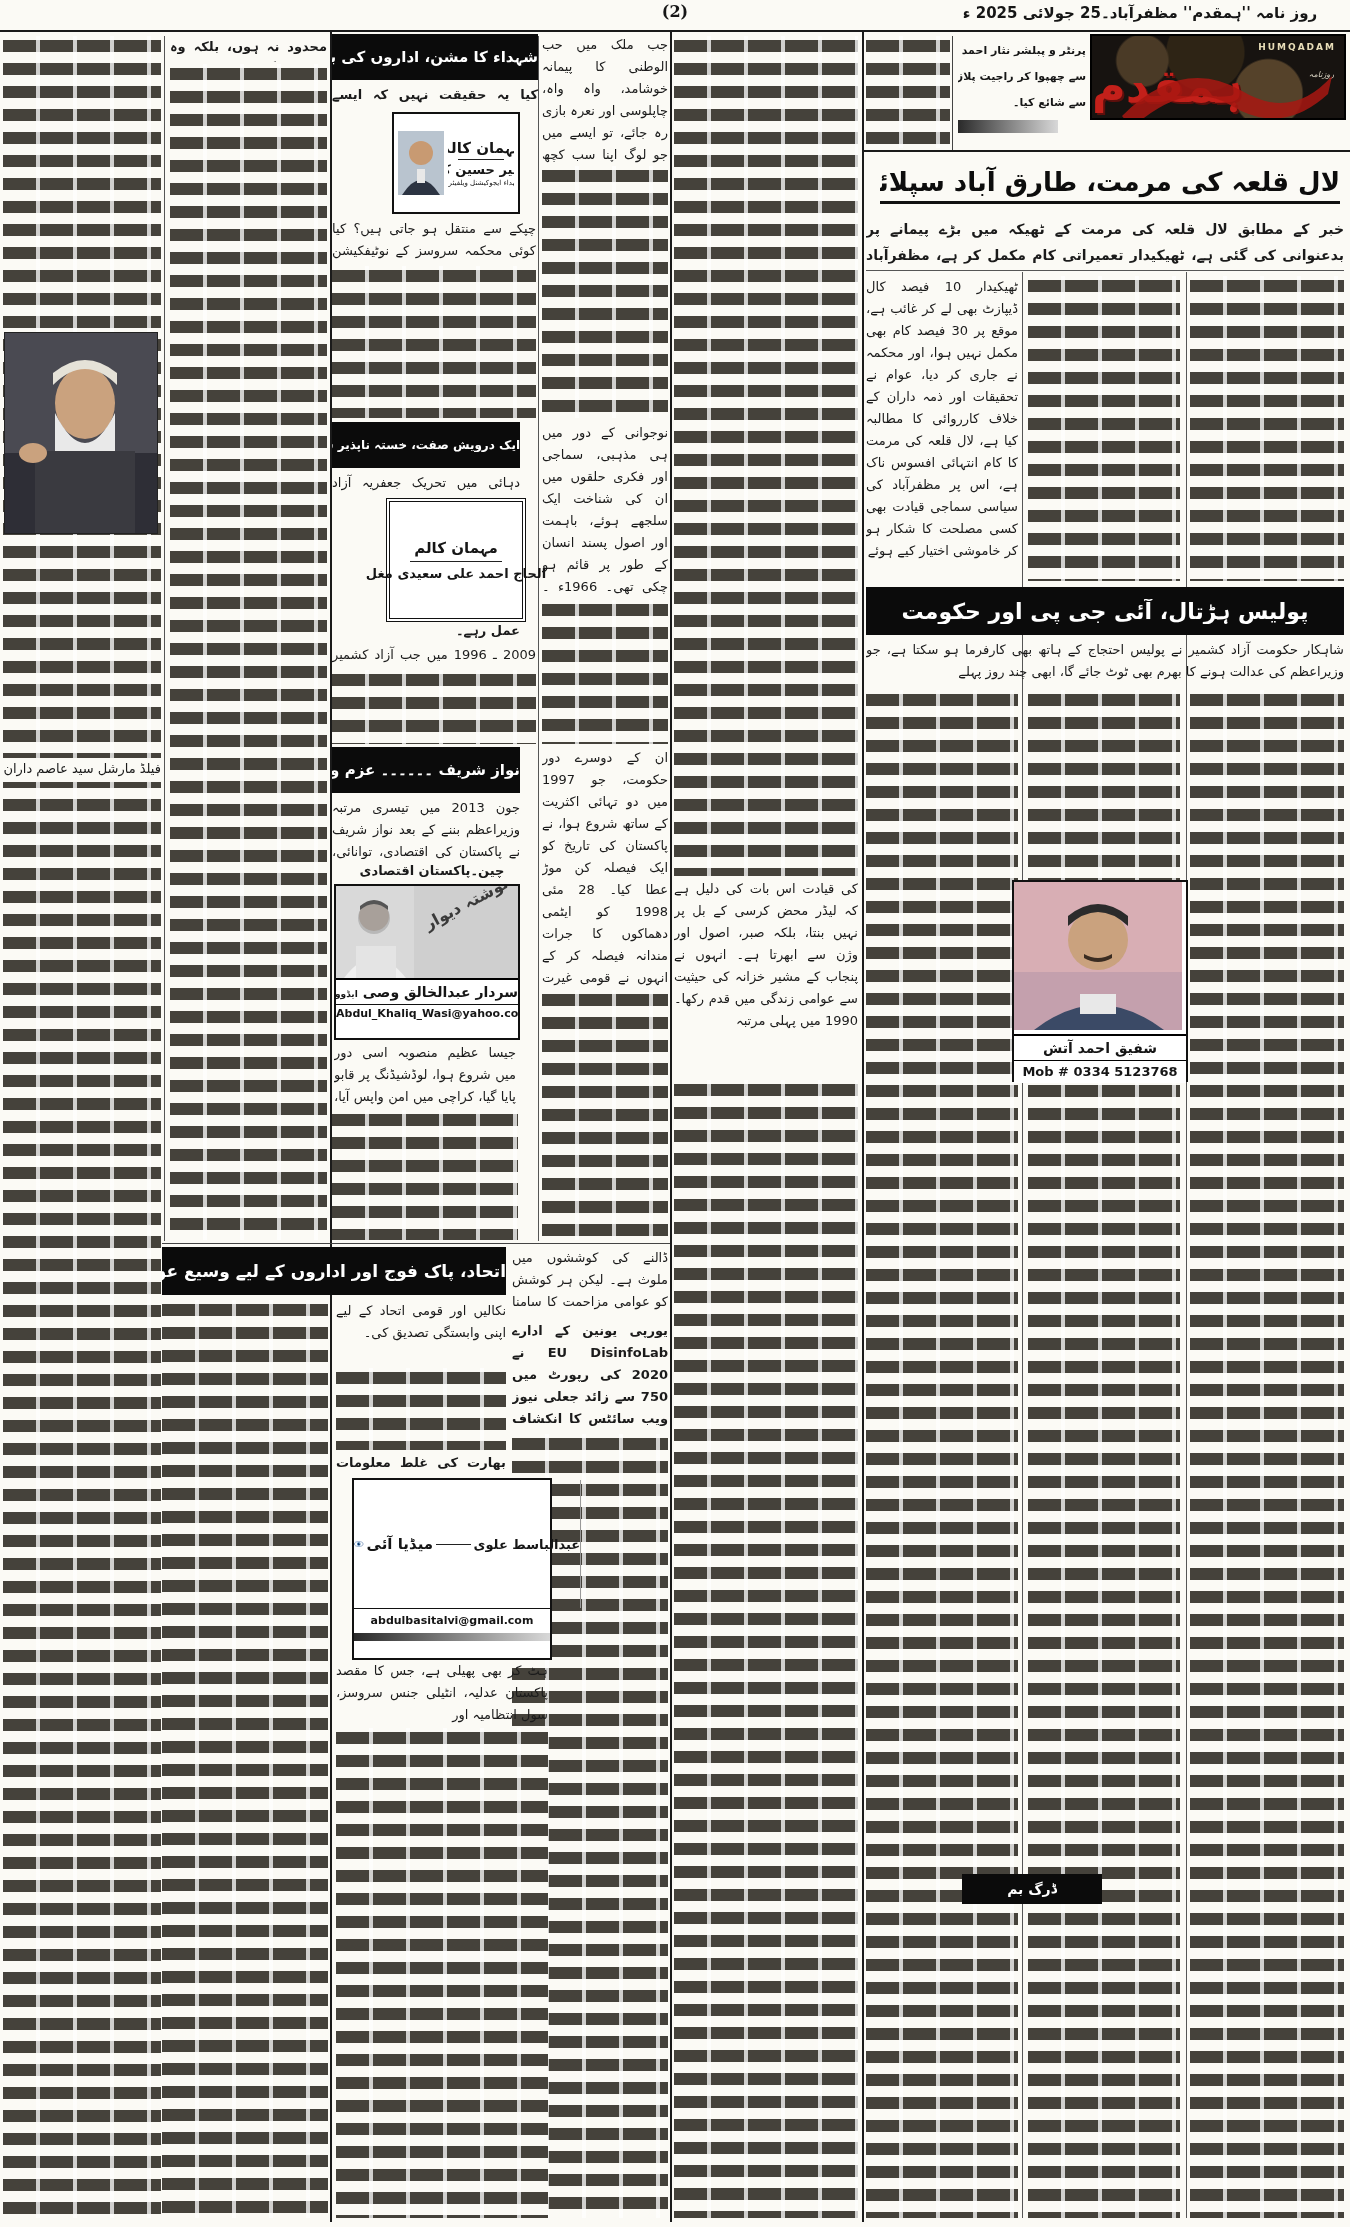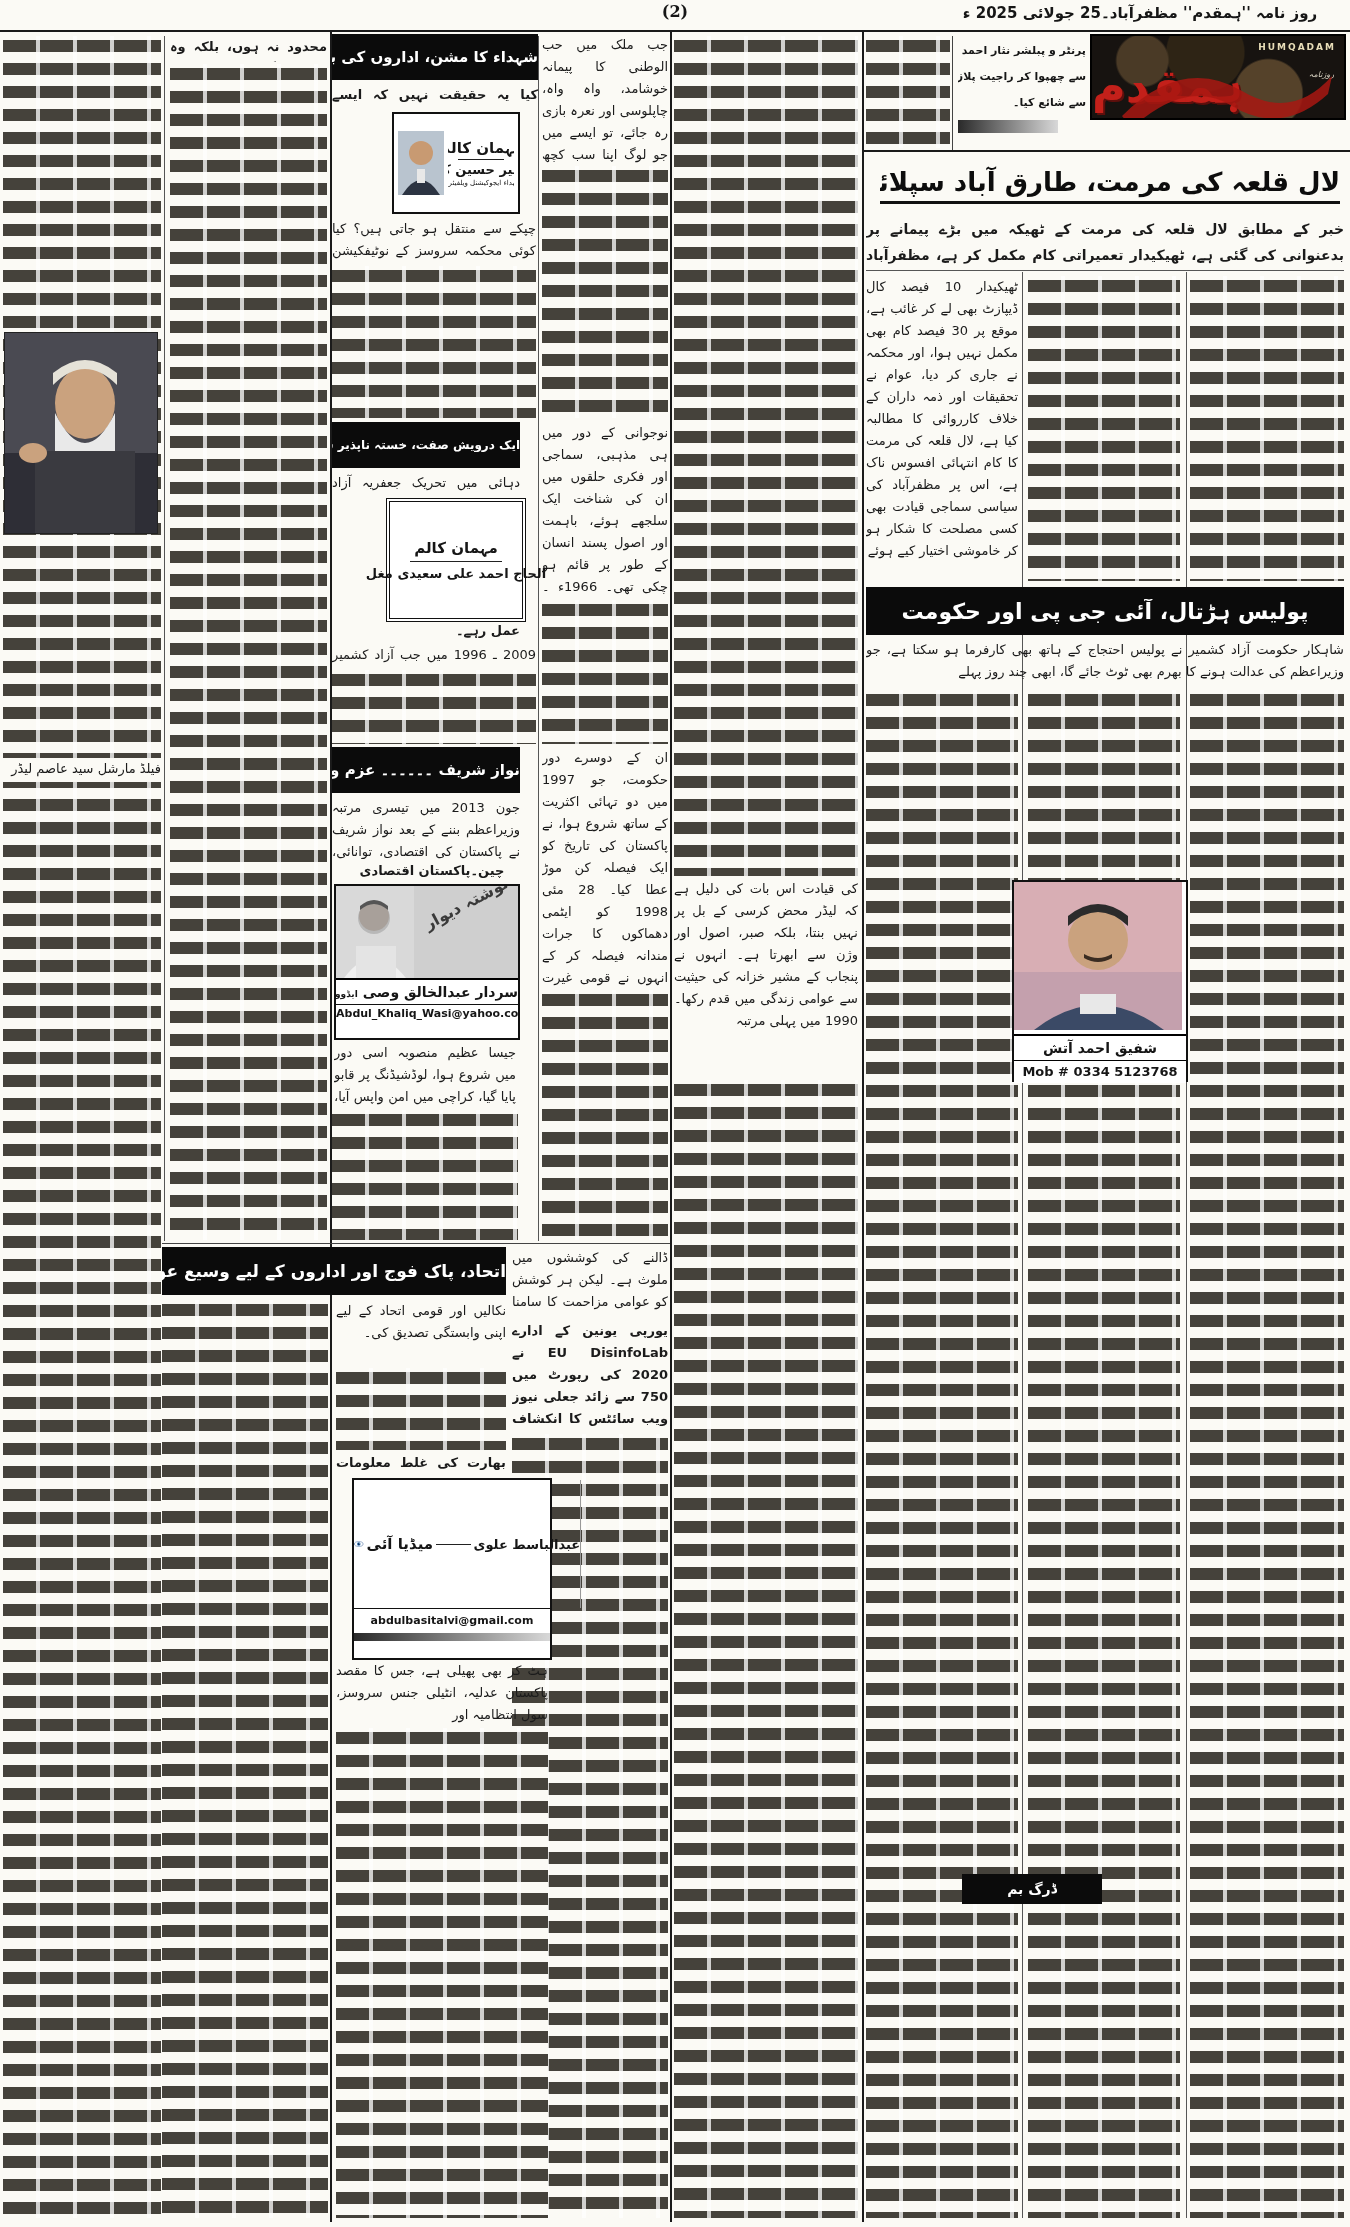--- a/index.html
+++ b/index.html
@@ -68,21 +68,21 @@
   <div class="abs rule-v" style="left:670px;top:32px;height:2190px;"></div>
   <div class="abs rule-v" style="left:862px;top:32px;height:2190px;"></div>
   <div class="abs rule-v light" style="left:164px;top:36px;height:1205px;"></div>
   <div class="abs rule-v light" style="left:538px;top:36px;height:1205px;"></div>
   <div class="abs rule-v light" style="left:1022px;top:272px;height:1946px;"></div>
   <div class="abs rule-v light" style="left:1186px;top:272px;height:1946px;"></div>
 
   <div class="abs fill" style="left:3px;top:36px;width:158px;height:2182px;"></div>
   <div class="abs fill" style="left:170px;top:64px;width:157px;height:1176px;"></div>
   <div class="abs ur excerpt bold" style="left:170px;top:36px;width:157px;height:26px;background:#fbfaf5;">محدود نہ ہوں، بلکہ وہ تربیت گاہیں بنیں — قومی فکر</div>
-  <div class="abs ur excerpt" style="left:3px;top:758px;width:158px;height:24px;background:#fbfaf5;">فیلڈ مارشل سید عاصم لیڈر</div>
+  <div class="abs ur excerpt" style="left:3px;top:758px;width:158px;height:24px;background:#fbfaf5;">فیلڈ مارشل سید عاصم داران</div>
 
   <div class="abs" style="left:4px;top:332px;width:152px;height:200px;border:1px solid #222;overflow:hidden;">
     <svg width="152" height="200" viewBox="0 0 152 200">
       <rect width="152" height="200" fill="#4a4a52"></rect>
       <rect y="120" width="152" height="80" fill="#2e2e36"></rect>
       <ellipse cx="80" cy="70" rx="30" ry="36" fill="#caa27e"></ellipse>
       <path d="M50 80 Q80 140 110 80 L110 120 Q80 150 50 120 Z" fill="#e9e9e9"></path>
       <path d="M48 52 Q80 20 112 52 L112 40 Q80 14 48 40 Z" fill="#e5e2d8"></path>
       <rect x="30" y="118" width="100" height="82" fill="#3a3a40"></rect>
       <ellipse cx="28" cy="120" rx="14" ry="10" fill="#caa27e"></ellipse>

